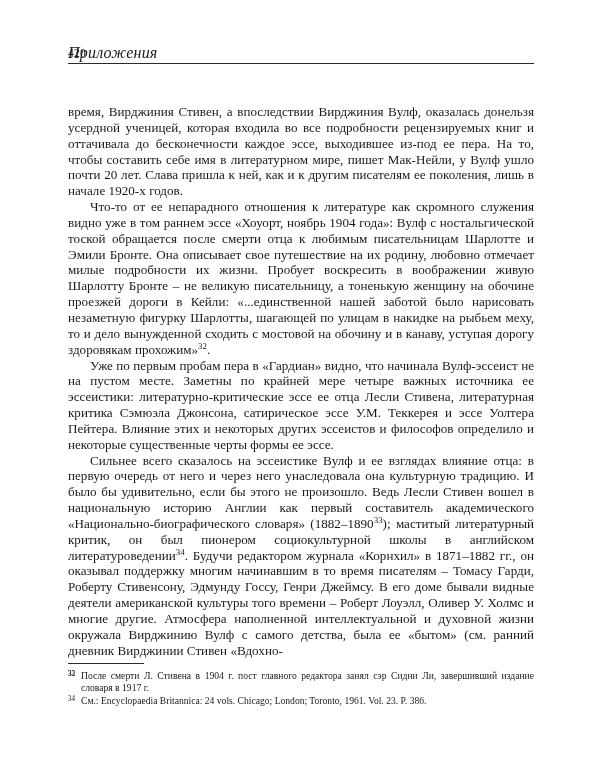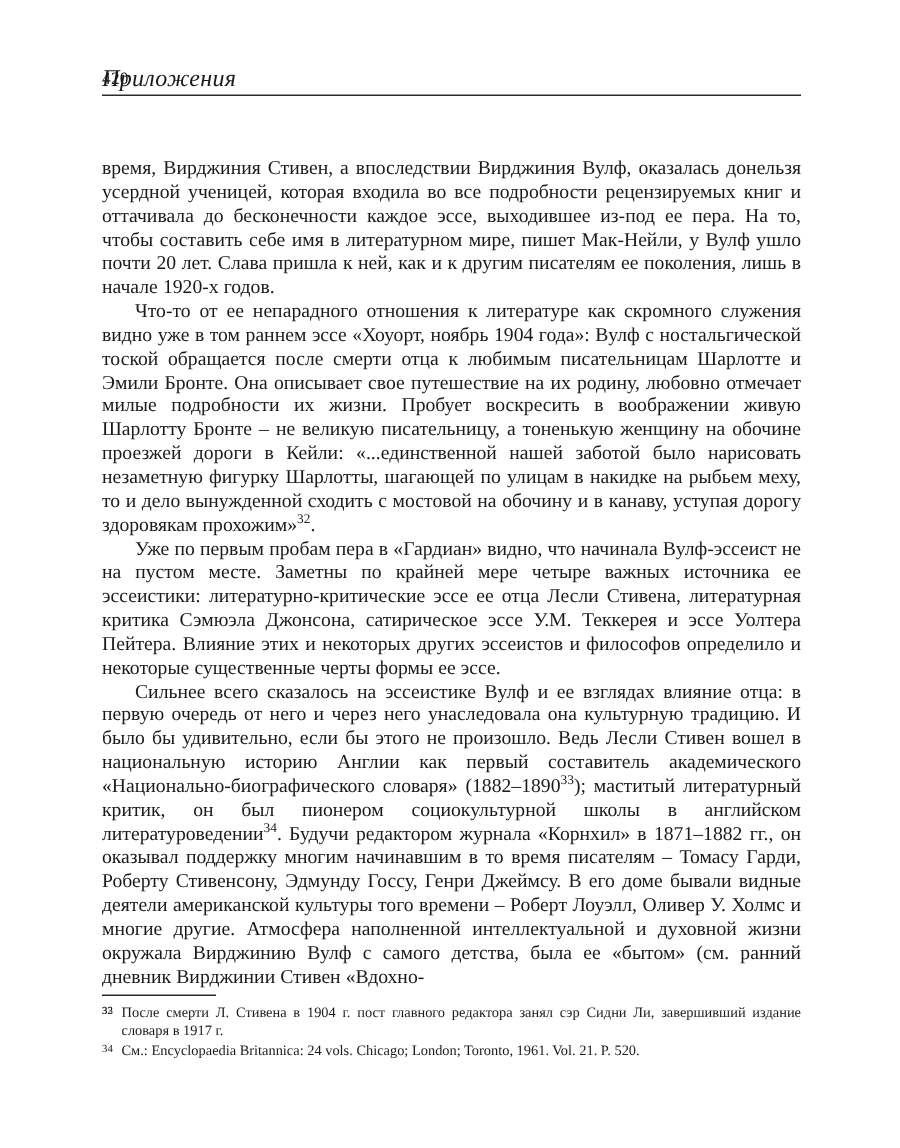--- a/index.html
+++ b/index.html
@@ -144,17 +144,17 @@
 
     <p class="footnote">
       <span class="fn-num">32</span>
     </p>
 
     <p class="footnote">
       <span class="fn-num">33</span><span>После смерти Л. Стивена в 1904 г. пост главного редактора занял сэр Сидни Ли, завершивший издание словаря в 1917 г.</span>
     </p>
 
     <p class="footnote">
-      <span class="fn-num">34</span><span>См.: Encyclopaedia Britannica: 24 vols. Chicago; London; Toronto, 1961. Vol. 21. P. 520.</span>
+      <span class="fn-num">34</span><span>См.: Encyclopaedia Britannica: 24 vols. Chicago; London; Toronto, 1961. Vol. 23. P. 386.</span>
     </p>
   </div>
 
 </div>
 
 </body></html>

